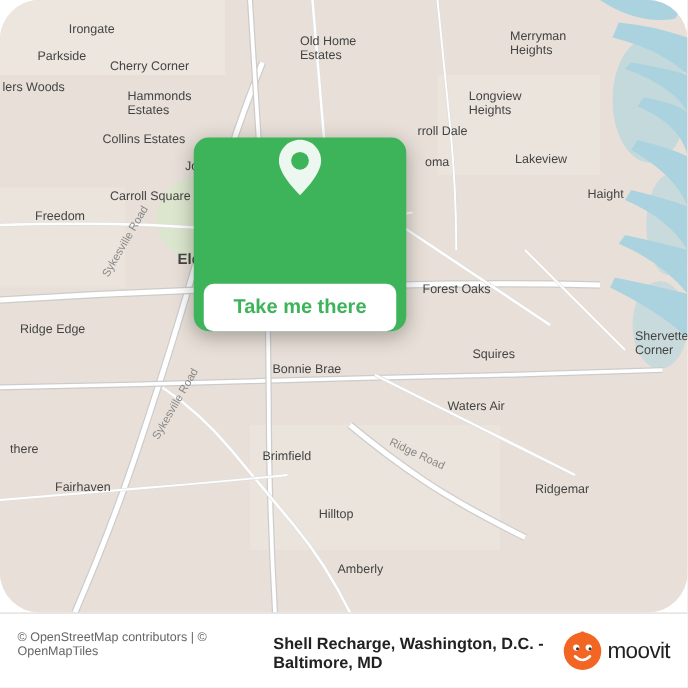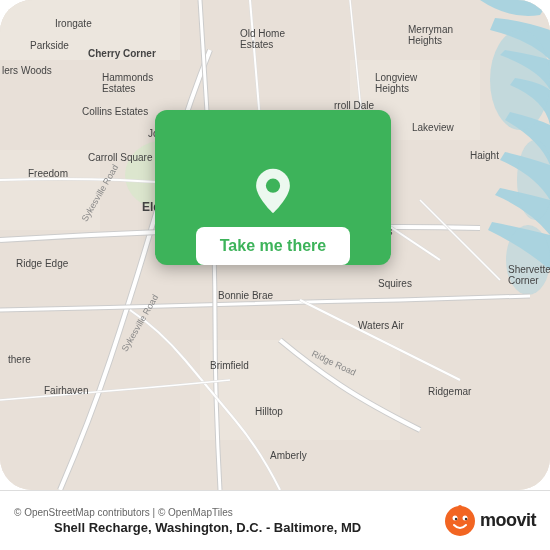--- a/index.html
+++ b/index.html
@@ -26,28 +26,28 @@
       top: 0; left: 0;
       width: 100%;
       height: 100%;
     }
 
     
     .action-card {
       position: absolute;
       top: 110px;
       left: 155px;
-      width: 236px;
+      width: 170px;
       height: 155px;
       background: #3db35a;
       border-radius: 12px;
       display: flex;
       flex-direction: column;
       align-items: center;
-      justify-content: flex-end;
+      justify-content: space-between;
       box-shadow: 0 4px 16px rgba(0,0,0,0.3);
       z-index: 10;
     }
 
     .location-pin {
       width: 48px;
       height: 48px;
       margin-bottom: 12px;
     }
 
@@ -70,21 +70,21 @@
       background: white;
       display: flex;
       align-items: center;
       justify-content: space-between;
       padding: 0 14px;
       border-top: 1px solid #ddd;
     }
 
     .bottom-left {
       display: flex;
-      flex-direction: column;
+      flex-direction: row;
     }
 
     .attribution {
       font-size: 10px;
       color: #666;
     }
 
     .place-name {
       font-size: 13px;
       font-weight: 600;
@@ -99,21 +99,21 @@
       gap: 4px;
     }
 
     .moovit-icon {
       width: 32px;
       height: 32px;
     }
 
     .moovit-text {
       font-size: 18px;
-      font-weight: 700;
+      font-weight: 400;
       color: #222;
       letter-spacing: -0.5px;
     }
 
     
     .map-label {
       position: absolute;
       font-size: 10px;
       color: #444;
       font-family: Arial, sans-serif;
@@ -213,21 +213,21 @@
 
     <path d="M 155,230 Q 170,230 190,235 Q 200,238 215,240" stroke="#ddd" stroke-width="2" fill="none"></path>
     <path d="M 155,230 Q 170,230 190,235 Q 200,238 215,240" stroke="#fff" stroke-width="1.5" fill="none"></path>
 
     <path d="M 215,170 Q 240,175 270,175 Q 300,175 330,170" stroke="#ddd" stroke-width="2" fill="none"></path>
     <path d="M 215,170 Q 240,175 270,175 Q 300,175 330,170" stroke="#fff" stroke-width="1.5" fill="none"></path>
   </svg>
 
   <div class="map-label" style="left:55px; top:18px">Irongate</div>
   <div class="map-label" style="left:30px; top:40px">Parkside</div>
-  <div class="map-label" style="left:88px; top:48px; font-weight:700">Cherry Corner</div>
+  <div class="map-label" style="left:88px; top:48px; font-weight:400">Cherry Corner</div>
   <div class="map-label" style="left:240px; top:28px">Old Home<br>Estates</div>
   <div class="map-label" style="left:408px; top:24px">Merryman<br>Heights</div>
   <div class="map-label" style="left:2px; top:65px">lers Woods</div>
   <div class="map-label" style="left:102px; top:72px">Hammonds<br>Estates</div>
   <div class="map-label" style="left:375px; top:72px">Longview<br>Heights</div>
   <div class="map-label" style="left:82px; top:106px">Collins Estates</div>
   <div class="map-label" style="left:334px; top:100px">rroll Dale</div>
   <div class="map-label" style="left:148px; top:128px">Johnsville</div>
   <div class="map-label" style="left:412px; top:122px">Lakeview</div>
   <div class="map-label" style="left:340px; top:125px">oma</div>

